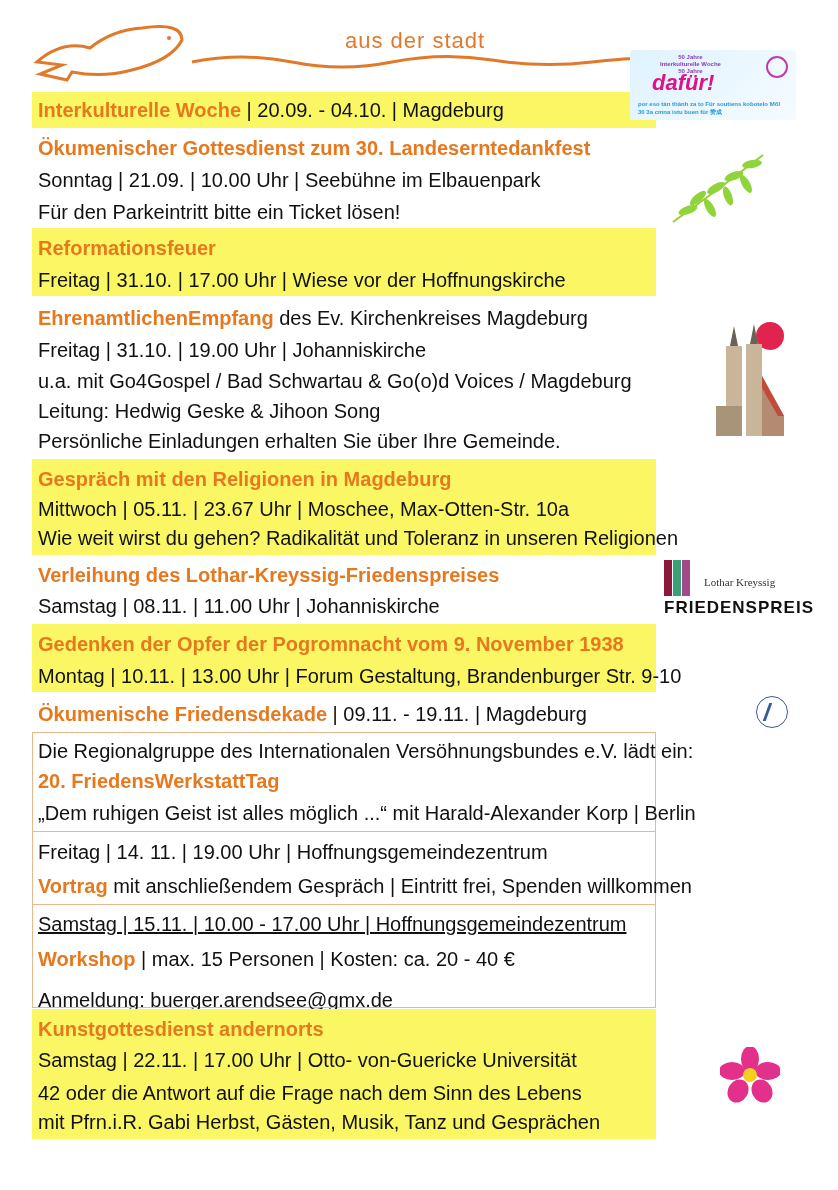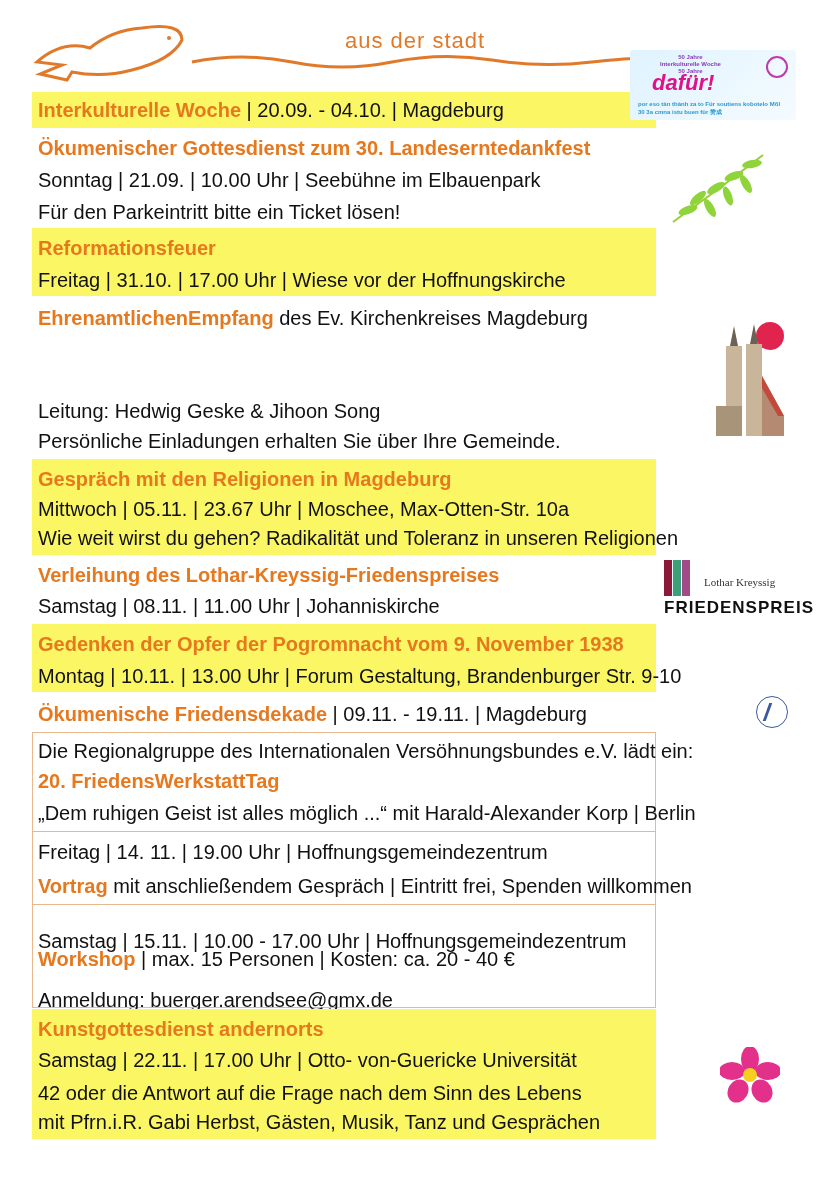--- a/index.html
+++ b/index.html
@@ -62,20 +62,22 @@
     </svg>
   </div>
 
   <div class="block yellow" style="top:228px;height:68px;">
     <div class="line orange" style="top:8px;">Reformationsfeuer</div>
     <div class="line" style="top:40px;">Freitag | 31.10. | 17.00 Uhr | Wiese vor der Hoffnungskirche</div>
   </div>
 
   <div class="block" style="top:298px;height:160px;">
     <div class="line" style="top:8px;"><span class="orange">EhrenamtlichenEmpfang</span><span class="t"> des Ev. Kirchenkreises Magdeburg</span></div>
+    <div class="line" style="top:40px;">Freitag | 31.10. | 19.00 Uhr | Johanniskirche</div>
+    <div class="line" style="top:71px;">u.a. mit Go4Gospel / Bad Schwartau &amp; Go(o)d Voices / Magdeburg</div>
     <div class="line" style="top:101px;">Leitung: Hedwig Geske &amp; Jihoon Song</div>
     <div class="line" style="top:131px;">Persönliche Einladungen erhalten Sie über Ihre Gemeinde.</div>
     <svg class="img" style="left:680px;top:18px;" width="80" height="128">
       <circle cx="58" cy="20" r="14" fill="#e0244e"></circle>
       <polygon points="18,30 22,10 26,30" fill="#6b6256"></polygon>
       <polygon points="38,28 42,8 46,28" fill="#6b6256"></polygon>
       <rect x="14" y="30" width="16" height="90" fill="#c9b59a"></rect>
       <rect x="34" y="28" width="16" height="92" fill="#c9b59a"></rect>
       <polygon points="50,60 72,100 72,120 50,120" fill="#b48a72"></polygon>
       <polygon points="50,60 72,100 66,100 50,72" fill="#c24a3a"></polygon>
@@ -118,21 +120,21 @@
     <div class="line orange" style="top:36px;left:5px;">20. FriedensWerkstattTag</div>
     <div class="line" style="top:68px;left:5px;">„Dem ruhigen Geist ist alles möglich ...“ mit Harald-Alexander Korp | Berlin</div>
   </div>
 
   <div class="block boxed" style="top:831px;height:74px;">
     <div class="line" style="top:8px;left:5px;">Freitag | 14. 11. | 19.00 Uhr | Hoffnungsgemeindezentrum</div>
     <div class="line" style="top:42px;left:5px;"><span class="orange">Vortrag</span><span class="t"> mit anschließendem Gespräch | Eintritt frei, Spenden willkommen</span></div>
   </div>
 
   <div class="block boxed" style="top:904px;height:104px;">
-    <div class="line" style="top:24px;left:5px;">Samstag | 15.11. | 10.00 - 17.00 Uhr | Hoffnungsgemeindezentrum</div>
+    <div class="line" style="top:7px;left:5px;text-decoration:underline;">Samstag | 15.11. | 10.00 - 17.00 Uhr | Hoffnungsgemeindezentrum</div>
     <div class="line" style="top:42px;left:5px;"><span class="orange">Workshop</span><span class="t"> | max. 15 Personen | Kosten: ca. 20 - 40 €</span></div>
     <div class="line" style="top:83px;left:5px;">Anmeldung: buerger.arendsee@gmx.de</div>
   </div>
 
   <div class="block yellow" style="top:1009px;height:130px;">
     <div class="line orange" style="top:8px;">Kunstgottesdienst andernorts</div>
     <div class="line" style="top:39px;">Samstag | 22.11. | 17.00 Uhr | Otto- von-Guericke Universität</div>
     <div class="line" style="top:72px;">42 oder die Antwort auf die Frage nach dem Sinn des Lebens</div>
     <div class="line" style="top:101px;">mit Pfrn.i.R. Gabi Herbst, Gästen, Musik, Tanz und Gesprächen</div>
     <svg class="img" style="left:688px;top:38px;" width="60" height="56">

